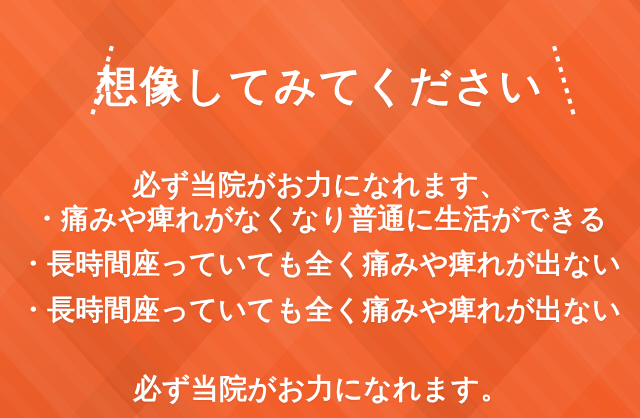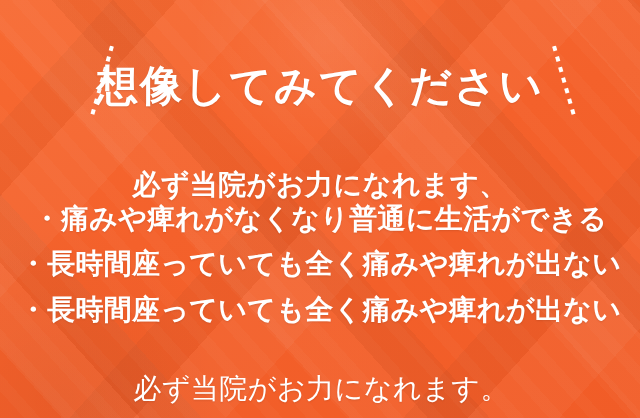--- a/index.html
+++ b/index.html
@@ -171,21 +171,21 @@
   .bullet-dot {
     font-weight: 700;
   }
 
   .closing {
     position: absolute;
     top: 332px;
     left: 0;
     right: 13px;
     font-size: 28px;
-    font-weight: 400;
+    font-weight: 700;
     letter-spacing: 0.5px;
     line-height: 1.2;
     white-space: nowrap;
     text-shadow: 0 1px 2px rgba(0,0,0,0.10);
     padding-left: 15px;
   }
 </style>
 </head>
 <body>
 

